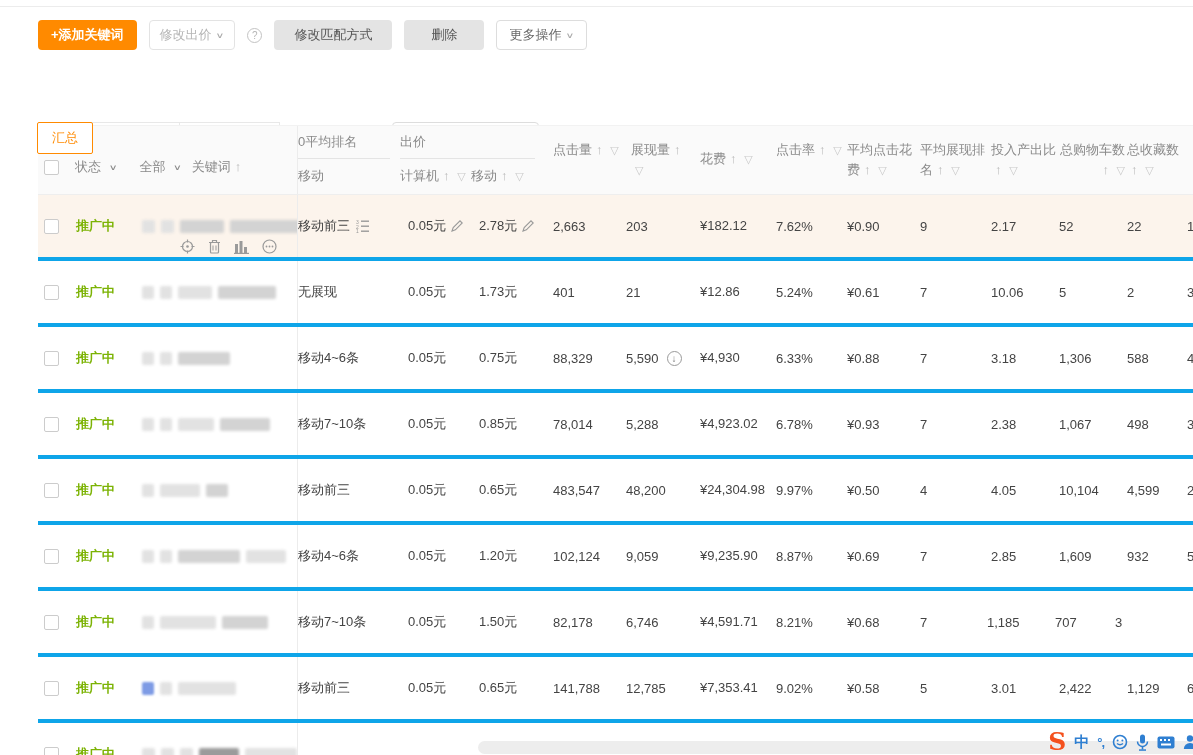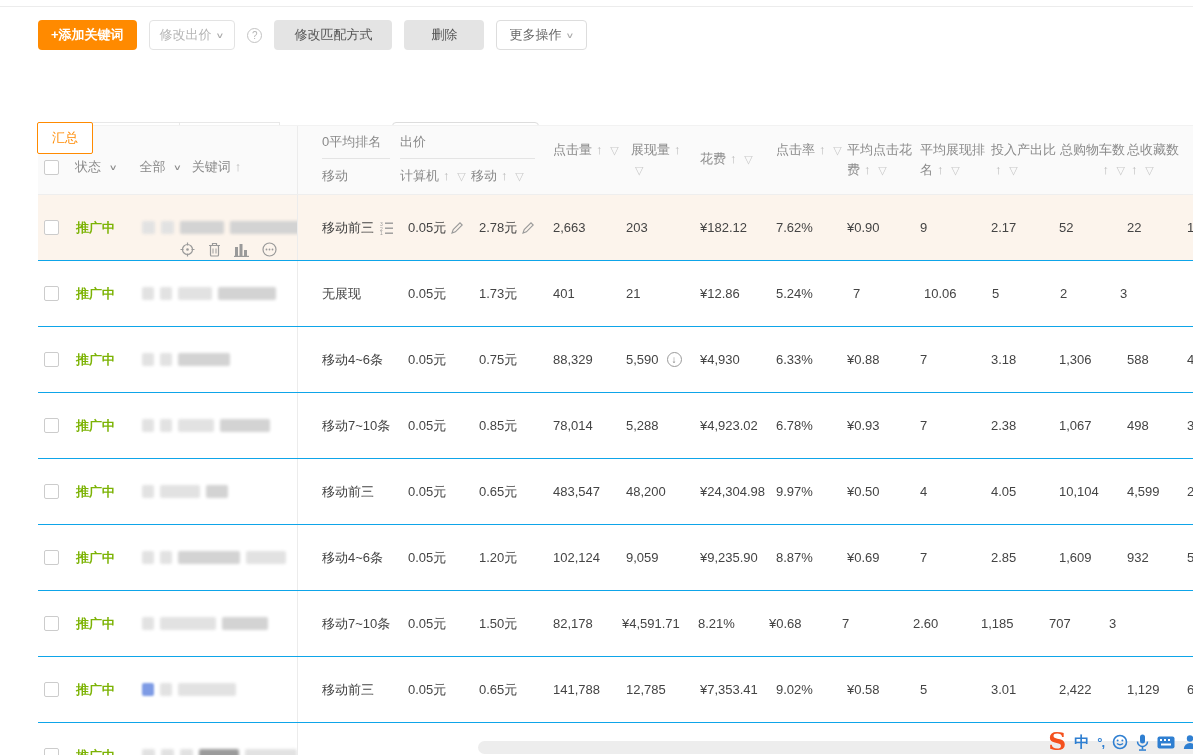--- a/index.html
+++ b/index.html
@@ -32,21 +32,21 @@
   .seg-label { display:flex; align-items:center; margin-left:22px; color:#be185d; }
   .seg-label svg { margin-right:6px; }
   .select { width:147px; height:32px; border:1px solid #ddd; border-radius:4px; margin-left:14px;
             display:flex; align-items:center; justify-content:space-between; padding:0 10px; color:#666; cursor:pointer; }
   .select .caret { color:#999; }
 
   
   .table { position:absolute; top:125px; left:38px; width:1155px; overflow:hidden; }
   .thead { display:flex; height:70px; background:#fafafa; border-top:1px solid #f2f2f2; border-bottom:1px solid #eee;
            color:#8a8a8a; }
-  .row { display:flex; height:66px; border-bottom:1px solid #0ea5e9; background:#fff; }
+  .row { display:flex; height:66px; border-bottom:4px solid #0ea5e9; background:#fff; }
   .row.highlight { background:#fcf4ec; }
   .cell, .hcell { flex:none; display:flex; align-items:center; overflow:hidden; }
   .hcell { display:block; line-height:20px; }
 
   
   .frozen-cell { width:259px; position:relative; padding-left:6px; }
   .thead .frozen-cell { display:flex; align-items:center; }
   .checkbox { width:15px; height:15px; border:1px solid #ccc; border-radius:2px; background:#fff; flex:none; cursor:pointer; }
   .h-status { margin-left:16px; } .h-all { margin-left:22px; } .h-kw { margin-left:10px; }
   .hdrop { color:#8a8a8a; }
@@ -56,21 +56,21 @@
   .status { color:#7cb305; font-weight:bold; margin-left:17px; width:52px; flex:none; }
   .kwblocks { display:flex; align-items:center; gap:6px; margin-left:14px; }
   .kwblocks .blk { height:13px; border-radius:2px; background:#e2e2e2; filter:blur(1.5px); }
   .kwblocks .blk.dark { background:#d3d3d3; }
   .kwblocks .blk.blue { background:#7e9be5; filter:blur(1px); }
   .kwblocks .blk.ink { background:#9b9b9b; }
   .row-actions { position:absolute; left:142px; bottom:3px; display:flex; gap:13px; align-items:center; }
   .row-actions svg { cursor:pointer; }
 
   
-  .c-rank  { width:103px; padding-left:24px; border-left:1px solid #ececec; }
+  .c-rank  { width:103px; padding-left:0; border-left:1px solid #ececec; }
   .c-pcbid { width:75px;  padding-left:8px; }
   .c-mbid  { width:70px;  padding-left:4px; }
   .c-impr  { width:73px;  padding-left:8px; }
   .c-clicks{ width:78px;  padding-left:8px; }
   .c-cost  { width:76px;  padding-left:4px; word-break:break-all; line-height:18px; }
   .c-ctr   { width:73px;  padding-left:4px; }
   .c-acc   { width:67px;  padding-left:2px; }
   .c-arank { width:73px;  padding-left:8px; }
   .c-roi   { width:72px;  padding-left:6px; }
   .c-carts { width:68px;  padding-left:2px;text-align:right; }
@@ -287,20 +287,21 @@
       <span>1.73元</span>
 
     </div>
     <div class="cell c-impr">401</div>
     <div class="cell c-clicks">
       <span>21</span>
 
     </div>
     <div class="cell c-cost">¥12.86</div>
     <div class="cell c-ctr">5.24%</div>
+    <div class="cell c-acc">¥0.61</div>
     <div class="cell c-arank">7</div>
     <div class="cell c-roi">10.06</div>
     <div class="cell c-carts">5</div>
     <div class="cell c-favs">2</div>
     <div class="cell c-next">3</div>
   </div>
 
   <div class="row">
     <div class="cell frozen-cell">
       <span class="checkbox"></span>
@@ -472,25 +473,28 @@
     </div>
     <div class="cell c-pcbid">
       <span>0.05元</span>
 
     </div>
     <div class="cell c-mbid">
       <span>1.50元</span>
 
     </div>
     <div class="cell c-impr">82,178</div>
+    <div class="cell c-clicks">
+      <span>6,746</span>
+
+    </div>
     <div class="cell c-cost">¥4,591.71</div>
     <div class="cell c-ctr">8.21%</div>
     <div class="cell c-acc">¥0.68</div>
     <div class="cell c-arank">7</div>
-    <div class="cell c-roi">2.60</div>
     <div class="cell c-carts">1,185</div>
     <div class="cell c-favs">707</div>
     <div class="cell c-next">3</div>
   </div>
 
   <div class="row">
     <div class="cell frozen-cell">
       <span class="checkbox"></span>
       <span class="status">推广中</span>
       <span class="kwblocks">

